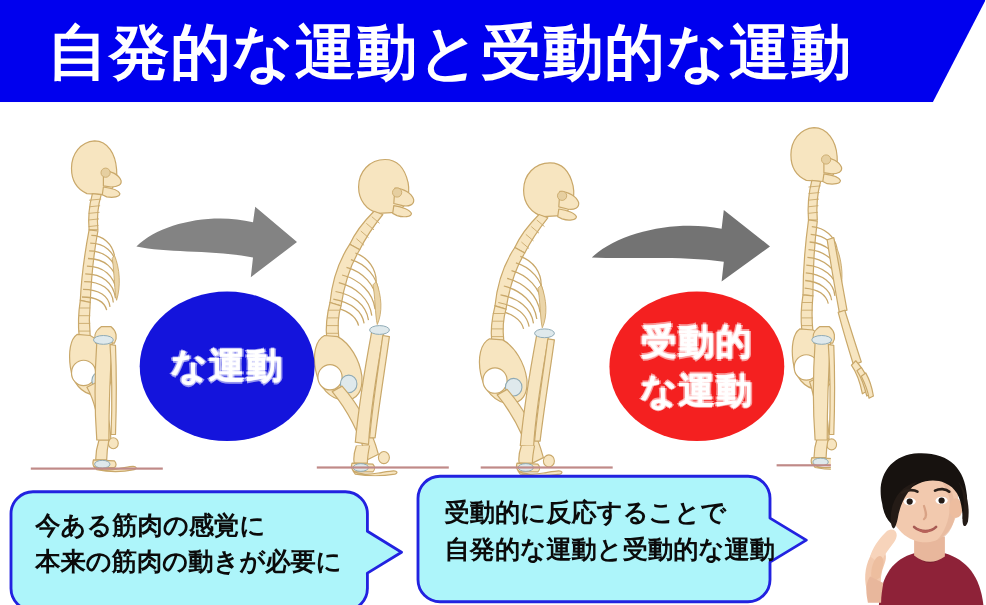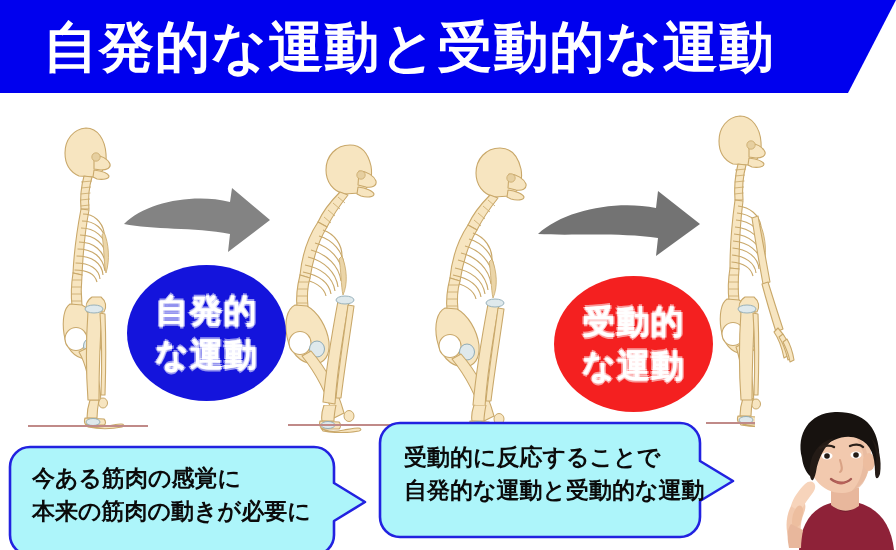--- a/index.html
+++ b/index.html
@@ -80,21 +80,21 @@
   }
   #callout-blue {
     left: 127px;
     top: 265px;
     width: 159px;
     height: 136px;
     background: #1414DC;
   }
   #callout-red {
     left: 554px;
-    top: 276px;
+    top: 265px;
     width: 159px;
     height: 136px;
     background: #F42020;
   }
   .callout-line { display: block; }
 
   
   .bubble-wrap { position: absolute; }
   .bubble-wrap svg {
     display: block;
@@ -105,21 +105,21 @@
   .bubble-text {
     position: relative;
     color: #0b0b0b;
     font-weight: bold;
     font-size: 23px;
     line-height: 33px;
     white-space: nowrap;
     font-family: "DejaVu Sans", "Liberation Sans", sans-serif;
   }
   #bubble-left  { left: 8px;   top: 434px; width: 360px; height: 112px; margin-top: 11px; }
-  #bubble-right { left: 378px; top: 421px; width: 358px; height: 84px; }
+  #bubble-right { left: 378px; top: 431px; width: 358px; height: 84px; }
   #bubble-left .bubble-text  { padding: 17px 0 0 24px; }
   #bubble-right .bubble-text { padding: 20px 0 0 26px; }
   .bubble-line { display: block; }
 
   
   #presenter {
     position: absolute;
     left: 755px;
     top: 410px;
     width: 141px;
@@ -298,21 +298,20 @@
         <path d="M64 2 C57 6 55 13 58 19 L76 19 C79 13 77 6 71 2 Z" opacity="0"></path>
         <path d="M60 16 C54 48 48 85 45 117 L57 119 C59 86 65 50 71 17 Z"></path>
         <path d="M70 20 C66 50 61 80 58 113 L63 113 C67 80 72 50 76 21 Z"></path>
       </g>
       <ellipse cx="67" cy="15" rx="9" ry="4" fill="#DFE9EC" stroke="#8FAAB5" stroke-width="0.9"></ellipse>
     </svg>
   </div>
   <div class="ground-line" style="left:288px; top:424px; width:120px;"></div>
 
   <div class="callout-ellipse" id="callout-blue">
-    <span class="callout-line">自発的</span>
     <span class="callout-line">な運動</span>
   </div>
 
   <div class="skeleton" id="skeleton-3" style="left:428px; top:140px;">
     <svg width="118" height="292" viewBox="0 0 118 292">
       <g fill="#F7E5C0" stroke="#C9A86A" stroke-width="1.1" stroke-linejoin="round">
         <path d="M72 8 C58 8 48 19 48 33 C48 45 55 54 66 57 L82 56 C92 51 95 40 93 29 C90 16 84 8 72 8 Z"></path>
         <path d="M81 34 C89 34 96 39 98 44 C99 49 94 51 88 50 L80 48 Z"></path>
         <path d="M80 50 C88 51 95 54 96 57 C96 60 89 61 83 59 L79 57 Z"></path>
         <ellipse cx="83" cy="38" rx="4.2" ry="4.2" fill="#E6CFA0" stroke="#C9A86A" stroke-width="0.8"></ellipse>

